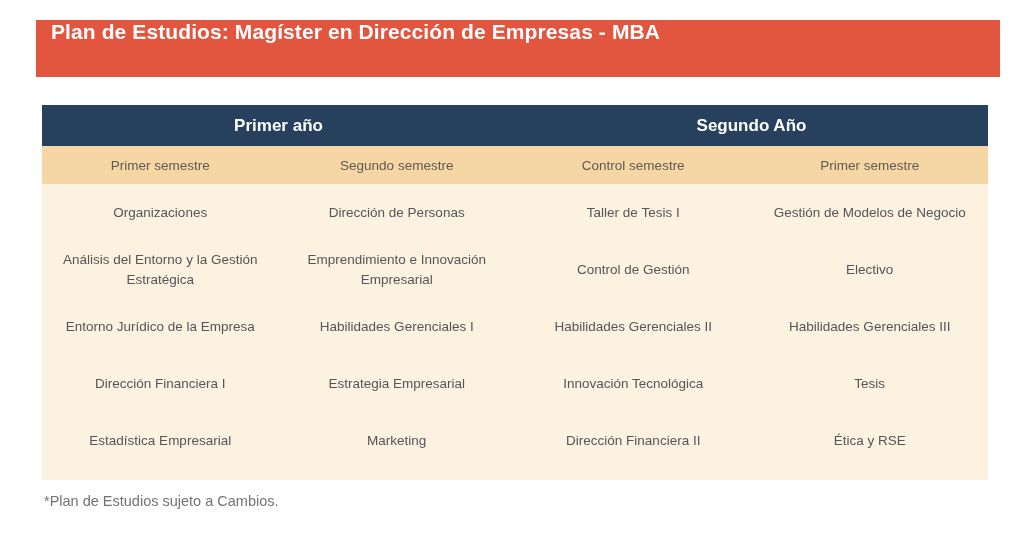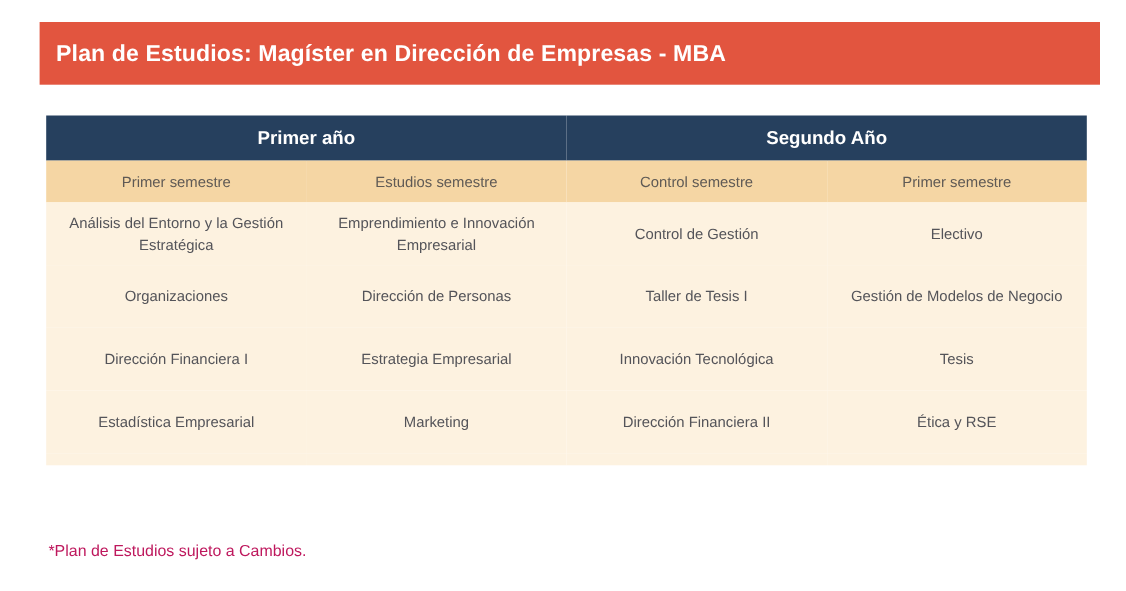--- a/index.html
+++ b/index.html
@@ -23,21 +23,20 @@
 
   
   .title-banner {
     position: absolute;
     left: 36px;
     top: 20px;
     width: 964px;
     height: 57px;
     background: #e2553f;
     display: flex;
-    align-items: center;
   }
   .title-text {
     color: #ffffff;
     font-size: 21px;
     font-weight: 700;
     letter-spacing: 0.1px;
     padding-left: 15px;
     white-space: nowrap;
   }
 
@@ -99,21 +98,21 @@
     height: 11px;
     padding: 0;
     border: none;
   }
 
   
   .footnote {
     position: absolute;
     left: 44px;
     top: 493px;
-    color: #be185d;
+    color: #737373;
     font-size: 14.5px;
     font-weight: 400;
     white-space: nowrap;
   }
 </style>
 </head>
 <body>
 
 <div class="page">
 
@@ -130,36 +129,42 @@
     </colgroup>
     <thead>
       <tr class="year-header-row">
         <th colspan="2">Primer año</th>
         <th colspan="2">Segundo Año</th>
       </tr>
     </thead>
     <tbody>
       <tr class="semester-header-row">
         <td>Primer semestre</td>
-        <td>Estudios semestre</td>
+        <td>Segundo semestre</td>
         <td>Control semestre</td>
         <td>Primer semestre</td>
       </tr>
 
+      <tr class="course-row">
+        <td>Organizaciones</td>
+        <td>Dirección de Personas</td>
+        <td>Taller de Tesis I</td>
+        <td>Gestión de Modelos de Negocio</td>
+      </tr>
       <tr class="course-row">
         <td>Análisis del Entorno y la Gestión Estratégica</td>
         <td>Emprendimiento e Innovación Empresarial</td>
         <td>Control de Gestión</td>
         <td>Electivo</td>
       </tr>
       <tr class="course-row">
-        <td>Organizaciones</td>
-        <td>Dirección de Personas</td>
-        <td>Taller de Tesis I</td>
-        <td>Gestión de Modelos de Negocio</td>
+        <td>Entorno Jurídico de la Empresa</td>
+        <td>Habilidades Gerenciales I</td>
+        <td>Habilidades Gerenciales II</td>
+        <td>Habilidades Gerenciales III</td>
       </tr>
       <tr class="course-row">
         <td>Dirección Financiera I</td>
         <td>Estrategia Empresarial</td>
         <td>Innovación Tecnológica</td>
         <td>Tesis</td>
       </tr>
       <tr class="course-row">
         <td>Estadística Empresarial</td>
         <td>Marketing</td>

